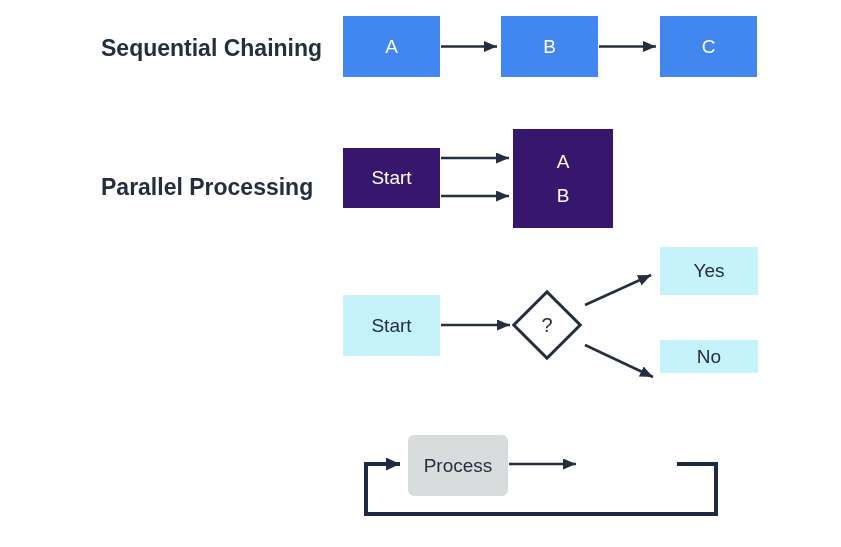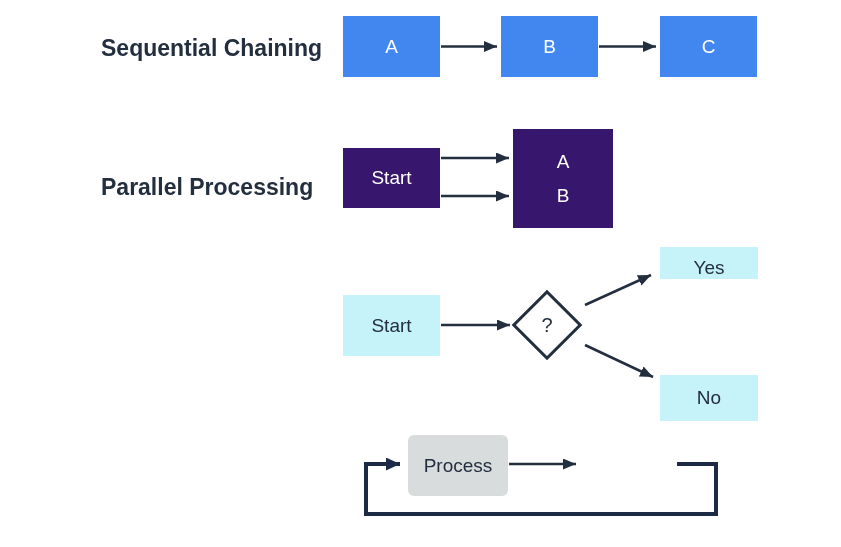--- a/index.html
+++ b/index.html
@@ -45,22 +45,22 @@
   .diamond{
     position:absolute;left:522px;top:300px;width:50px;height:50px;
     background:#ffffff;border:3px solid #232f3e;box-sizing:border-box;
     transform:rotate(45deg);z-index:2;
   }
   .diamond-label{
     position:absolute;left:533px;top:310px;width:28px;height:30px;
     display:flex;align-items:center;justify-content:center;
     font-size:20px;color:#232f3e;z-index:3;
   }
-  .cond-yes{left:660px;top:247px;width:98px;height:32px;align-items:flex-end;}
-  .cond-no{left:660px;top:375px;width:98px;height:46px;}
+  .cond-yes{left:660px;top:247px;width:98px;height:48px;}
+  .cond-no{left:660px;top:340px;width:98px;height:33px;}
 
   
   .lbl-4{top:448px;}
   .fb-process{left:408px;top:435px;width:100px;height:61px;}
   .fb-check{left:580px;top:435px;width:97px;height:61px;}
 </style>
 </head>
 <body>
 
 <div class="canvas">

